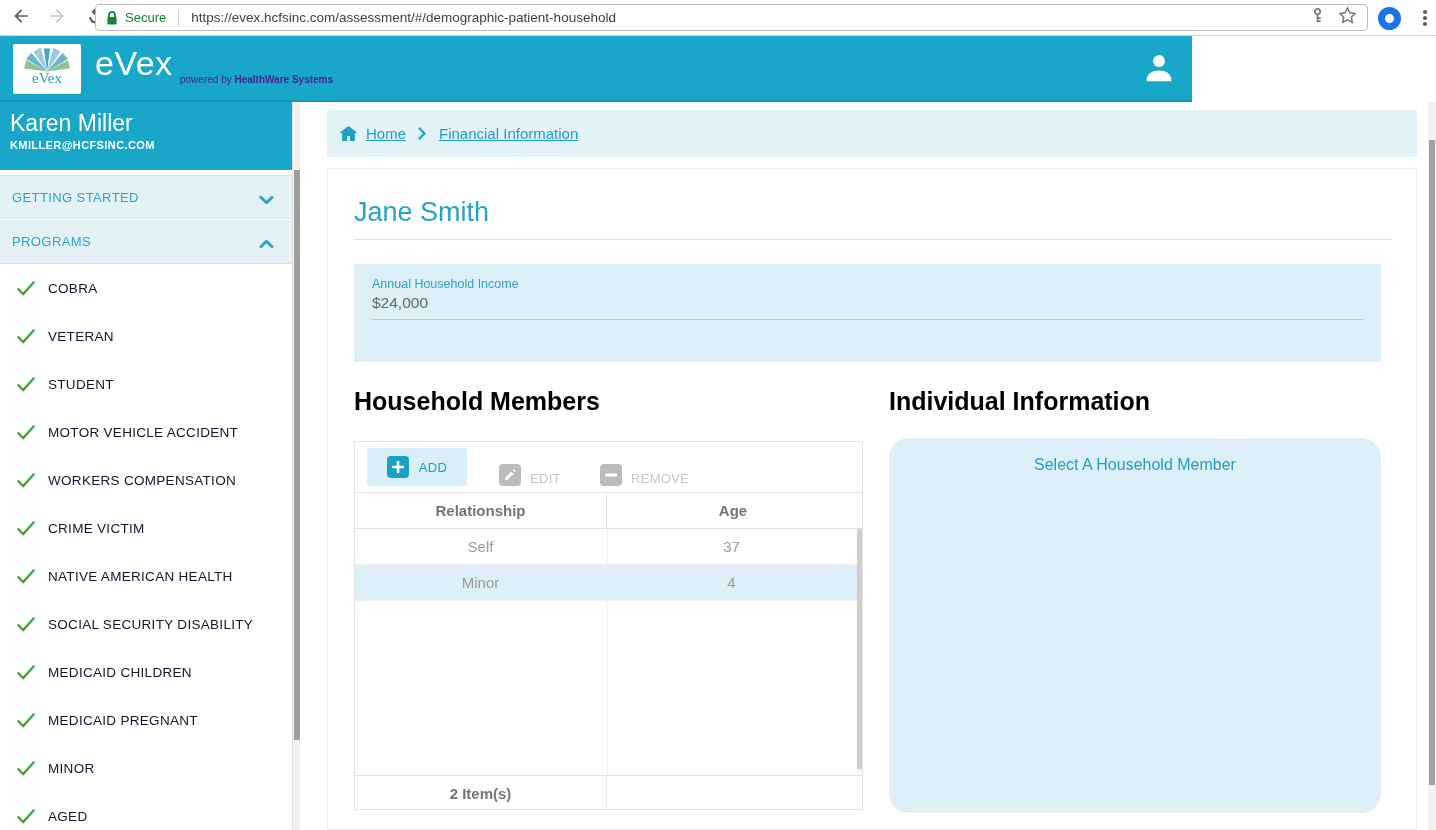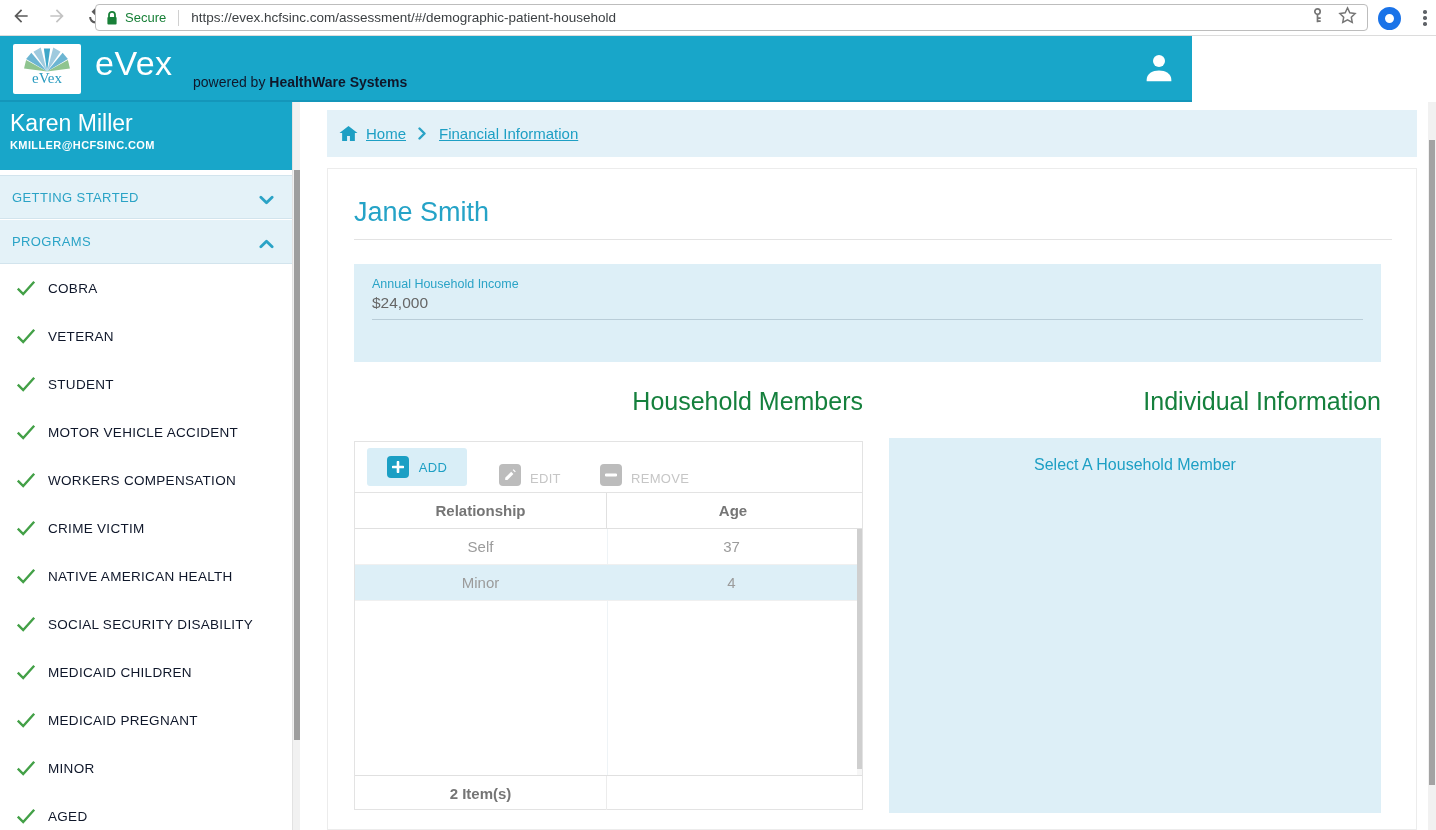--- a/index.html
+++ b/index.html
@@ -26,21 +26,21 @@
                align-items:center; justify-content:center; gap:2.5px; cursor:pointer; }
   .menu-dots i { width:3.5px; height:3.5px; border-radius:50%; background:#5f6368; }
 
   
   .app-header { position:absolute; left:0; top:36px; width:1192px; height:66px; background:#18a6c9;
                 border-bottom:2px solid #1496ba; }
   .logo-box { position:absolute; left:13px; top:8px; width:68px; height:50px; background:#fff; border-radius:2px;
               display:flex; flex-direction:column; align-items:center; justify-content:flex-start; }
   .logo-text { font-family:"Liberation Serif", serif; font-size:15px; color:#2b9cc0; margin-top:-4px; }
   .brand { position:absolute; left:95px; top:8px; color:#fff; font-size:34px; font-weight:400; letter-spacing:0.5px; }
-  .powered { position:absolute; left:193px; top:38px; color:#0f172a; font-size:14px; }
+  .powered { position:absolute; left:180px; top:38px; color:#4c1d95; font-size:10px; }
   .powered b { font-weight:700; }
   .user-avatar { position:absolute; right:14px; top:13px; width:38px; height:38px; cursor:pointer; }
 
   
   .sidebar { position:absolute; left:0; top:102px; width:300px; height:728px; background:#fff; }
   .user-block { position:absolute; left:0; top:0; width:292px; height:68px; background:#18a6c9; padding:8px 0 0 10px; }
   .user-name { color:#fff; font-size:23px; font-weight:400; }
   .user-email { color:#fff; font-size:11px; font-weight:700; letter-spacing:0.4px; margin-top:2px; }
   .accordion-row { position:absolute; left:0; width:292px; height:44px; background:#e4f2f8; color:#2aa3c6;
                    font-size:13px; letter-spacing:0.4px; display:flex; align-items:center; padding-left:12px;
@@ -66,21 +66,21 @@
   .content-card { position:absolute; left:327px; top:168px; width:1090px; height:662px; background:#fff;
                   border:1px solid #ececec; }
   .patient-name { position:absolute; left:26px; top:28px; font-size:27px; color:#25a3c7; font-weight:400; }
   .title-divider { position:absolute; left:26px; top:70px; width:1038px; height:1px; background:#e3e3e3; }
 
   .income-panel { position:absolute; left:26px; top:95px; width:1027px; height:98px; background:#ddeff7;padding-left:8px; }
   .income-label { position:absolute; left:18px; top:13px; font-size:12.5px; color:#2aa3c6; }
   .income-value { position:absolute; left:18px; top:30px; font-size:15.5px; color:#666; cursor:text; }
   .income-underline { position:absolute; left:18px; top:55px; width:991px; height:1px; background:#b9cdd8; }
 
-  .section-title { position:absolute; font-size:25px; color:#15803d; font-weight:400; text-align:right; }
+  .section-title { position:absolute; font-size:25px; color:#000000; font-weight:700; text-align:left; }
   .st-household { left:26px; top:218px; width:509px; }
   .st-individual { left:561px; top:218px; width:492px; }
 
   .grid-box { position:absolute; left:26px; top:272px; width:509px; height:369px; border:1px solid #e3e3e3; background:#fff; }
   .toolbar { position:absolute; left:0; top:0; width:100%; height:51px; border-bottom:1px solid #e3e3e3; }
   .btn-add { position:absolute; left:12px; top:6px; width:100px; height:38px; background:#d9eef7; border-radius:3px;
              display:flex; align-items:center; justify-content:center; gap:10px; cursor:pointer;
              color:#1d9fc4; font-size:13px; letter-spacing:0.3px; }
   .tool-icon { width:22px; height:22px; border-radius:4px; display:flex; align-items:center; justify-content:center; }
   .ti-teal { background:#1b9fc4; }
@@ -97,21 +97,21 @@
   .col-divider { position:absolute; left:252px; top:0; width:1px; height:246px; background:#eef3f6; }
   .trow { position:absolute; left:0; width:502px; height:36px; display:flex; cursor:pointer; border-bottom:1px solid #f0f0f0; }
   .trow.selected { background:#ddeff7; }
   .td { width:252px; display:flex; align-items:center; justify-content:center; color:#9b9b9b; font-size:15px; }
   .table-scrollbar { position:absolute; right:0; top:0; width:5px; height:246px; background:#f6f6f6; }
   .table-thumb { position:absolute; left:0; top:0; width:5px; height:240px; background:#cfcfcf; cursor:pointer; }
   .tfoot { position:absolute; left:0; top:333px; width:100%; height:35px; border-top:1px solid #e0e0e0; display:flex; }
   .tf-cell { width:252px; display:flex; align-items:center; justify-content:center; font-weight:700; color:#757575; font-size:15px; }
   .tf-cell:first-child { border-right:1px solid #ececec; }
 
-  .individual-panel { position:absolute; left:561px; top:269px; width:492px; height:375px; background:#ddeff7; }
+  .individual-panel { position:absolute; left:561px; top:269px; width:492px; height:375px; background:#ddeff7;border-radius:20px; }
   .select-member { margin-top:18px; text-align:center; color:#1d9fc4; font-size:16px; }
 
   .page-scrollbar { position:absolute; left:1428px; top:102px; width:8px; height:728px; background:#f1f1f1; }
   .page-thumb { position:absolute; left:1px; top:38px; width:6px; height:645px; background:#a3a3a3; cursor:pointer; }
 </style>
 </head>
 <body>
 
 <div id="stage">
 

